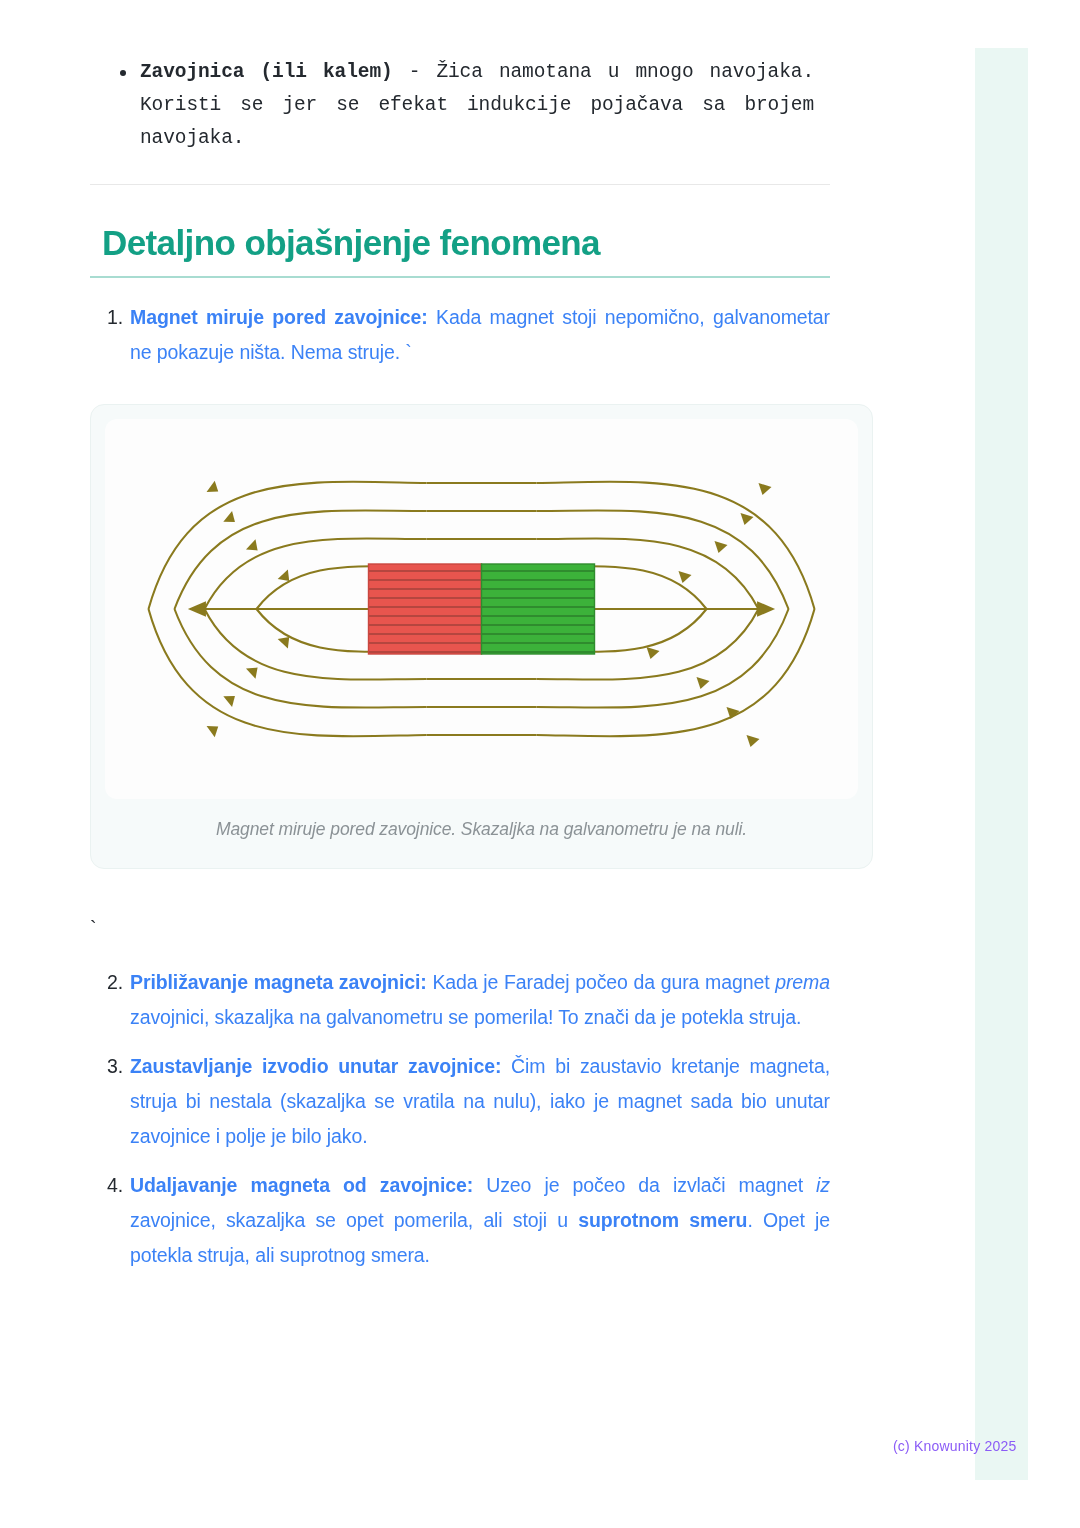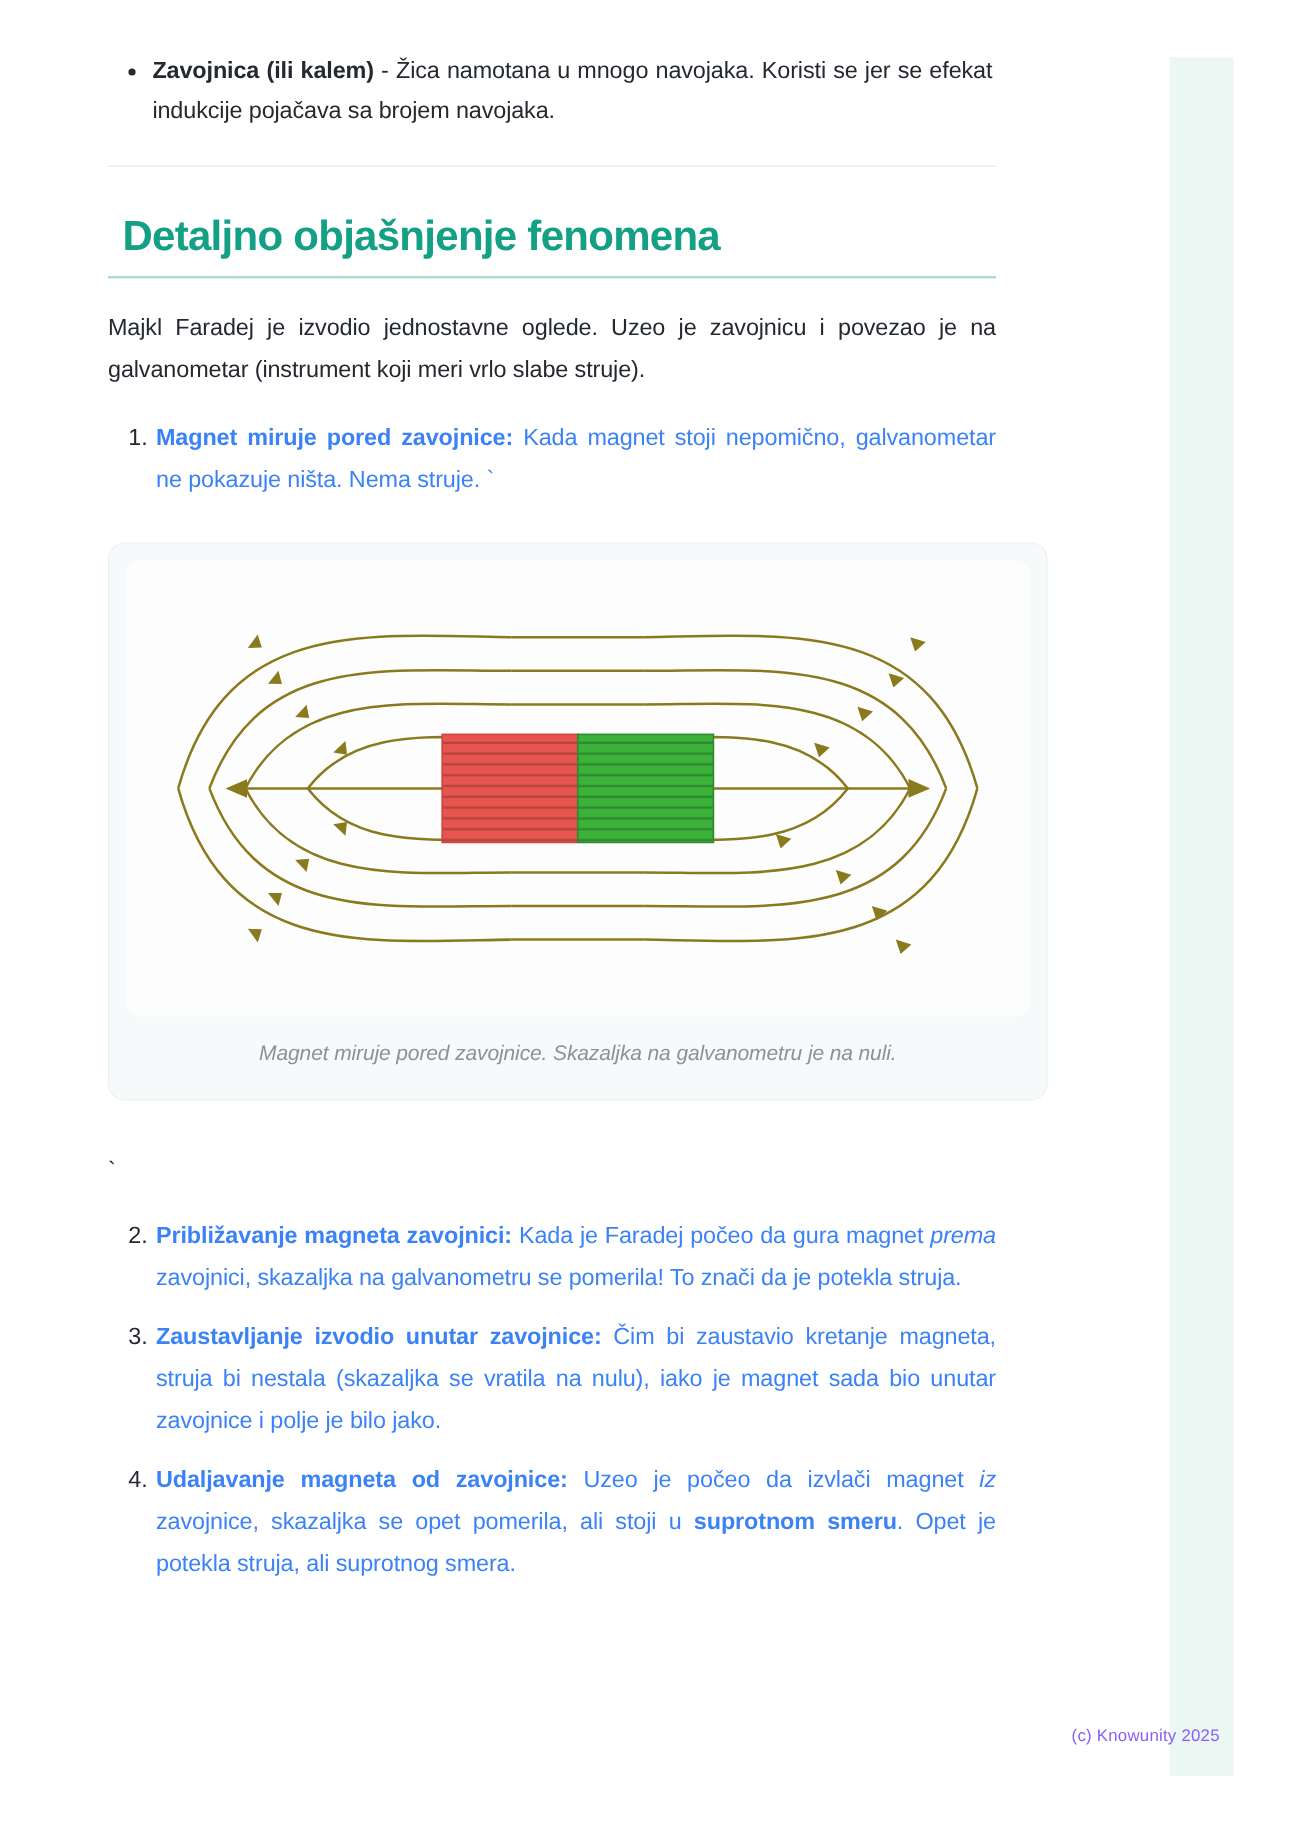--- a/index.html
+++ b/index.html
@@ -44,23 +44,24 @@
   }
   .content {
     position: absolute;
     left: 90px;
     top: 40px;
     width: 740px;
   }
 
   
   ul.bullets {
-    margin: 3px;
+    margin: 16px;
     padding: 0 0 0 34px;
     list-style: none;
+    font-family: Liberation Mono, monospace;
   }
   ul.bullets > li {
     position: relative;
     font-size: 19.5px;
     line-height: 33px;
     color: #24292f;
     text-align: justify;
     letter-spacing: -0.1px;
   }
   ul.bullets > li::before {
@@ -197,21 +198,20 @@
 
     <ul class="bullets">
       <li><span class="b">Zavojnica (ili kalem)</span><span> - Žica namotana u mnogo navojaka. Koristi se jer se efekat indukcije pojačava sa brojem navojaka.</span></li>
     </ul>
 
     <div class="divider"></div>
 
     <h2 class="section-title">Detaljno objašnjenje fenomena</h2>
     <div class="title-rule"></div>
 
-    <p class="intro">Majkl Faradej je izvodio jednostavne oglede. Uzeo je zavojnicu i povezao je na galvanometar (instrument koji meri vrlo slabe struje).</p>
 
     <ol class="steps">
       <li><span class="b">Magnet miruje pored zavojnice:</span><span> Kada magnet stoji nepomično, galvanometar ne pokazuje ništa. Nema struje. `</span></li>
     </ol>
 
     <div class="figure-card">
       <div class="figure-inner">
         <svg viewBox="0 0 710 380" width="100%" height="380" preserveAspectRatio="xMidYMid meet">
           <defs>
             <marker id="ah" markerWidth="9" markerHeight="9" refX="4.5" refY="4.5" orient="auto">

